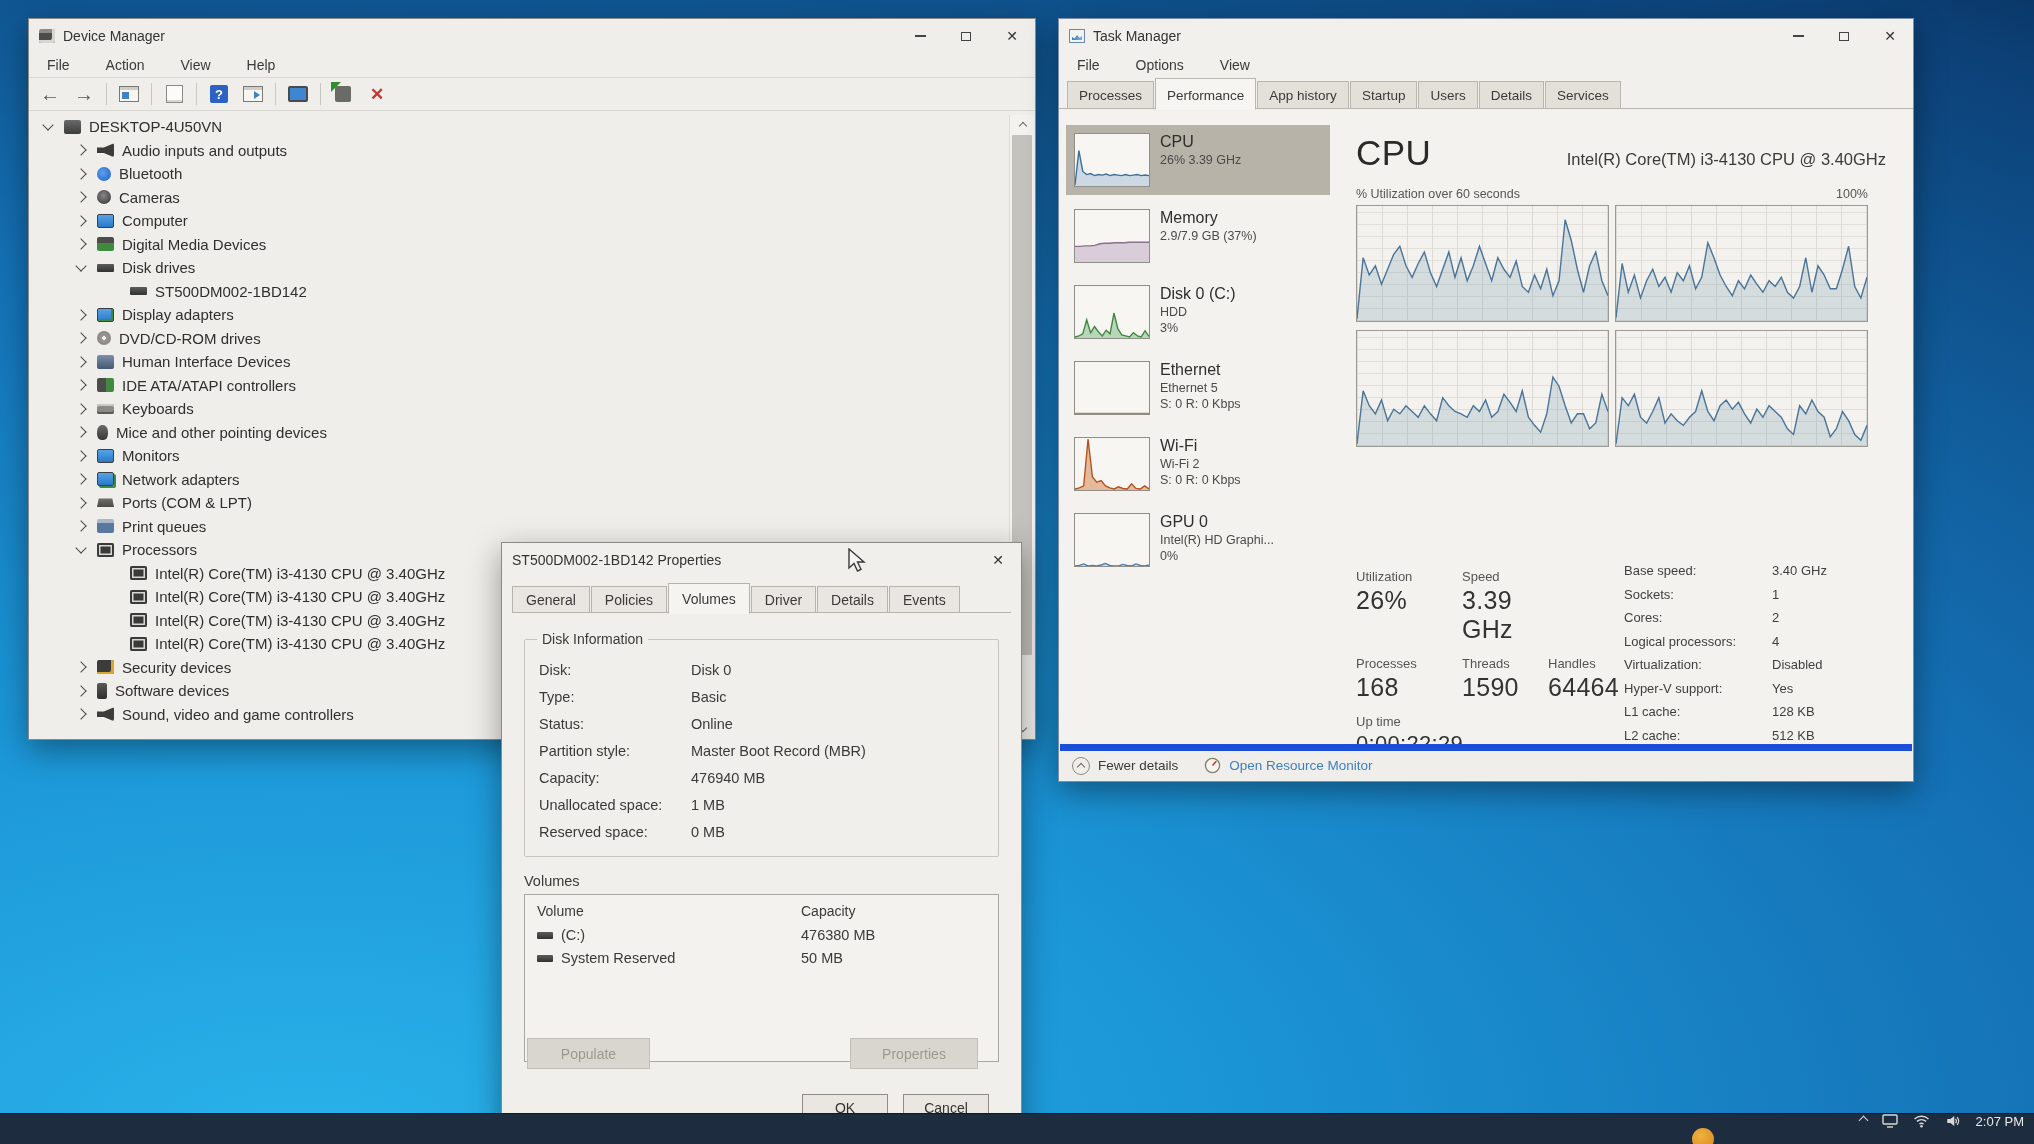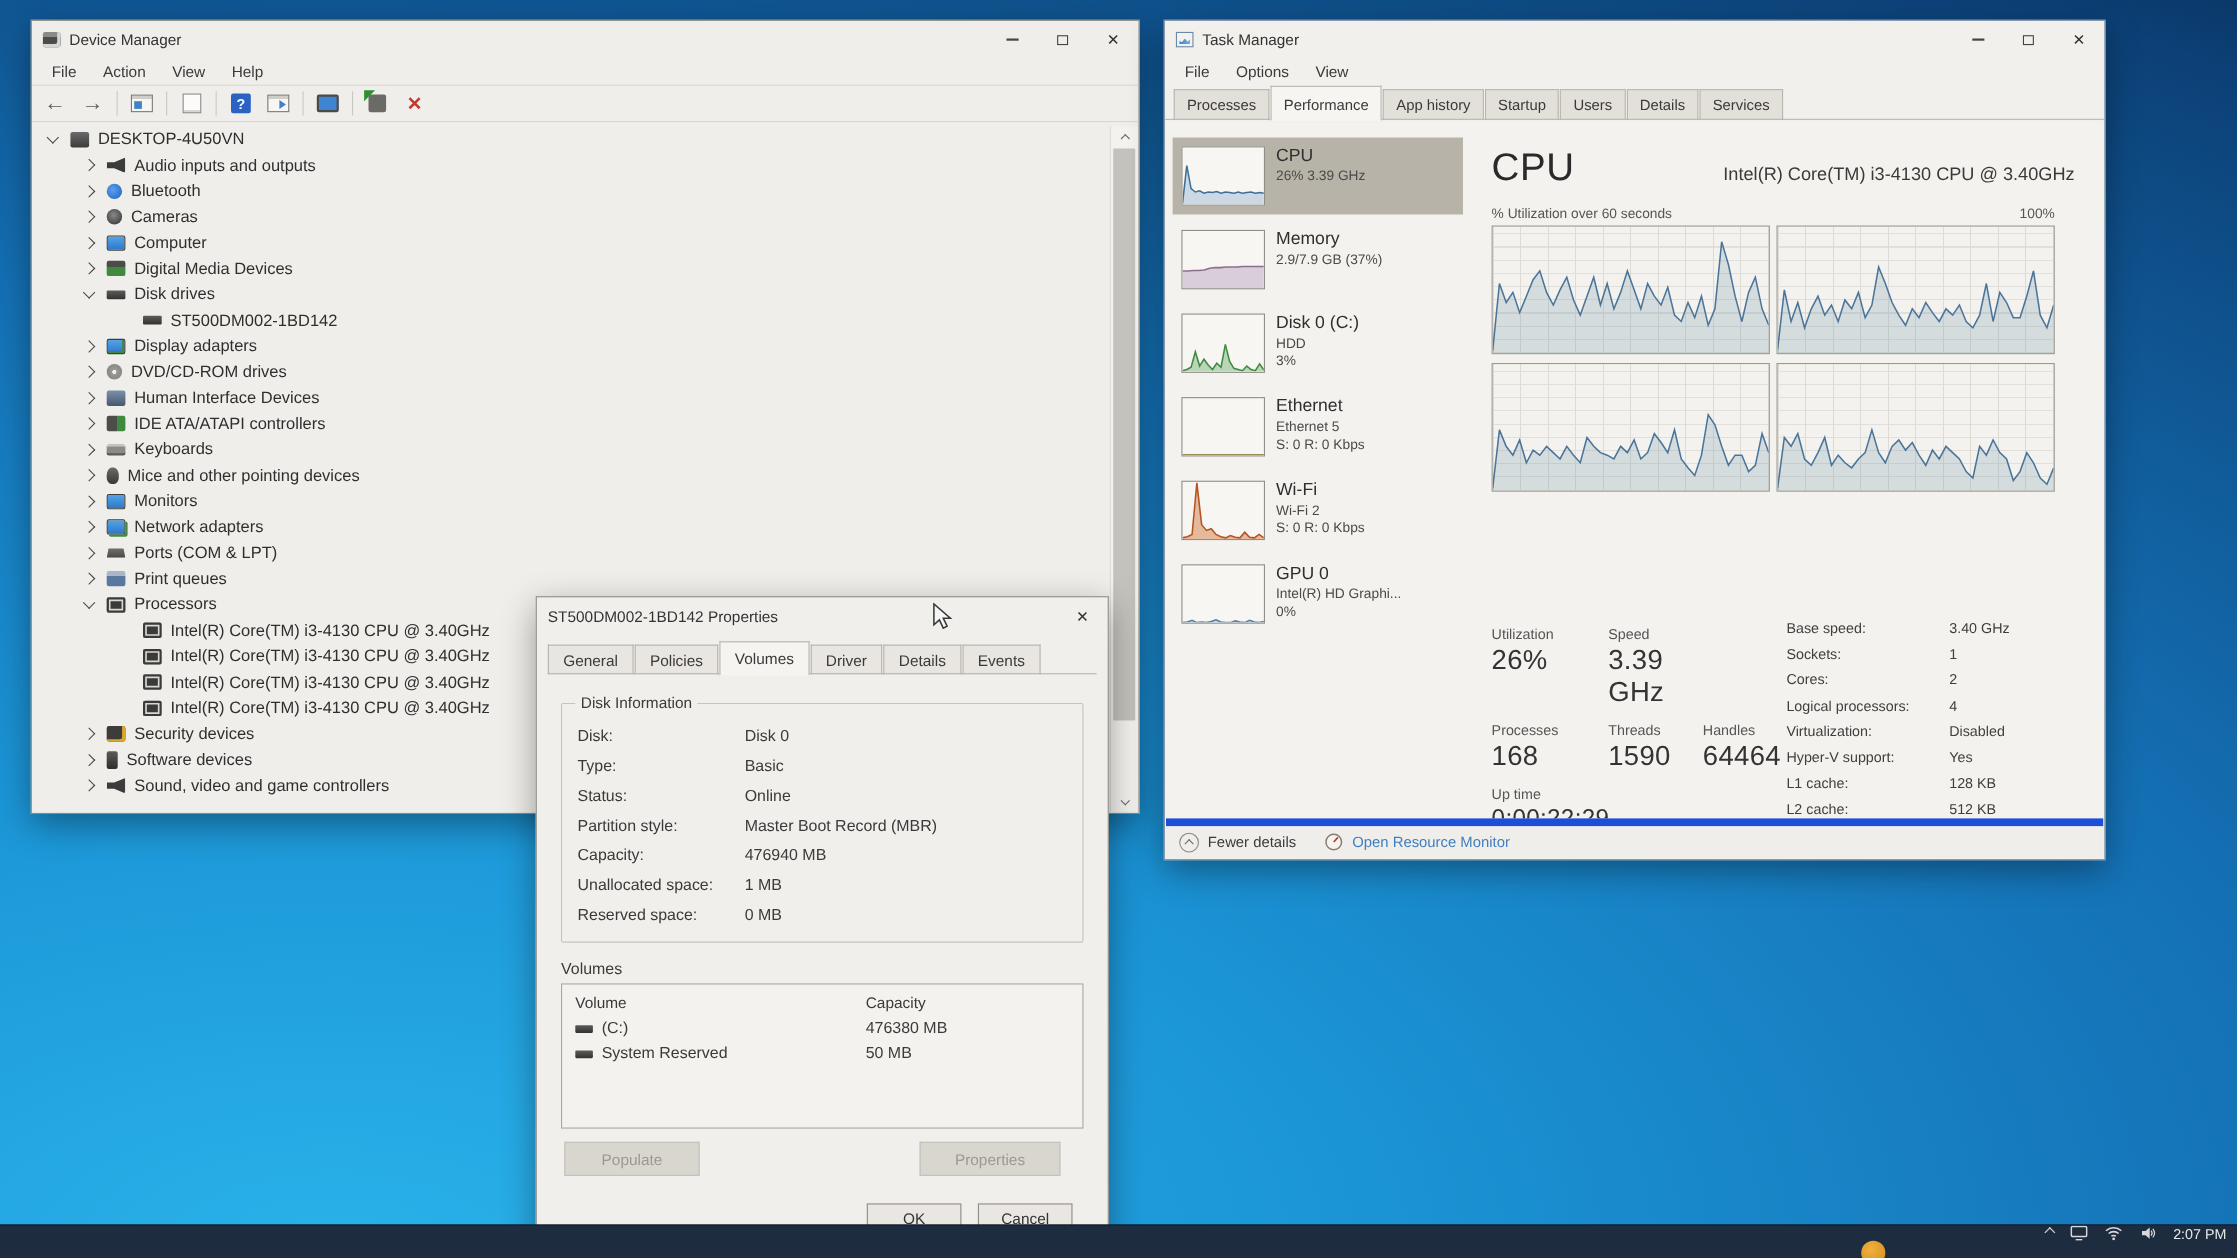--- a/index.html
+++ b/index.html
@@ -13,21 +13,21 @@
   .win { position:absolute; background:#efedе9; background:#efede9; border:1px solid #8b8a84;
          box-shadow: 0 10px 30px rgba(0,0,0,.38); }
   .titlebar { position:relative; height:34px; display:flex; align-items:center; padding-left:10px; gap:8px; }
   .title-text { font-size:14px; color:#333; }
   .win-btns { position:absolute; right:0; top:0; height:34px; display:flex; }
   .win-btn { width:46px; height:100%; display:flex; align-items:center; justify-content:center; font-size:14px; color:#444; }
   .glyph-min { width:11px; height:1.5px; background:#444; display:inline-block; }
   .glyph-max { width:10px; height:9px; border:1.4px solid #444; display:inline-block; }
   .glyph-close { font-size:14px; color:#333; }
 
-  .menubar { display:flex; gap:4px; padding-left:8px; height:24px; align-items:center;text-align:right; }
+  .menubar { display:flex; gap:16px; padding-left:8px; height:24px; align-items:center;text-align:right; }
   .menu-item { padding:2px 10px; font-size:14px; color:#3a3a3a; }
 
   
   .dm { left:28px; top:18px; width:1008px; height:722px; background:#f0eeea; }
   .dm-toolbar { height:34px; border-top:1px solid #d9d7d1; border-bottom:1px solid #d9d7d1;
     display:flex; align-items:center; padding-left:6px; gap:4px; }
   .tb-btn { width:30px; height:28px; display:flex; align-items:center; justify-content:center; }
   .tb-sep { width:1px; height:22px; background:#c9c7c1; margin:0 3px; }
   .tbi { display:flex; align-items:center; justify-content:center; }
   .back-icon,.forward-icon { font-size:20px; font-weight:bold; color:#5a5a5a; }
@@ -77,35 +77,35 @@
   .tree-label { color:#2f2f2f; }
 
   .dm-scroll { position:absolute; top:96px; right:1px; width:25px; bottom:1px; background:#f3f2ef; border-left:1px solid #dddbd5; }
   .scroll-arrow { position:absolute; left:0; width:25px; height:18px; display:flex; align-items:center; justify-content:center; }
   .scroll-arrow .chev { margin:0; width:6px; height:6px; border-color:#6a6a66; }
   .sa-up { top:0; } .sa-up .chev { transform:rotate(-135deg); margin-top:3px; }
   .sa-down { bottom:0; } .sa-down .chev { transform:rotate(45deg); margin-bottom:3px; }
   .scroll-thumb { position:absolute; left:2px; right:2px; top:20px; height:520px; background:#c4c2bc; border-radius:1px; }
 
   
-  .dlg { left:487px; top:542px; width:521px; height:591px; z-index:30; background:#f1efeb; }
+  .dlg { left:501px; top:542px; width:521px; height:591px; z-index:30; background:#f1efeb; }
   .dlg .titlebar { height:33px; }
   .dlg-tabs { display:flex; padding:10px 10px 0 10px; position:relative; }
   .dlg-tabs::after { content:""; position:absolute; left:10px; right:10px; bottom:0; height:1px; background:#b5b3ad; }
   .dlg-tab { padding:5px 13px; font-size:14px; border:1px solid #b5b3ad; border-bottom:none; background:#e9e6e1;
      position:relative; margin-right:1px; }
   .dlg-tab.active { background:#f6f4f0; z-index:2; padding-top:7px; margin-top:-3px; border-bottom:1px solid #f6f4f0; margin-bottom:-1px; }
   .groupbox { position:absolute; left:22px; right:22px; top:96px; height:218px; border:1px solid #c6c4be; border-radius:2px; }
   .groupbox-label { position:absolute; top:-9px; left:12px; background:#f1efeb; padding:0 5px; font-size:14px;text-align:center; }
   .kv-row { display:flex; font-size:14.5px; margin:0 0 11px 0; }
   .kv-rows { padding:22px 0 0 14px; }
   .kv-label { width:152px; color:#3a3a3a; }
   .kv-value { color:#3a3a3a; }
   .vol-label { position:absolute; left:22px; top:330px; font-size:14.5px; }
-  .vol-box { position:absolute; left:22px; right:22px; top:351px; height:132px; border:1px solid #a9a7a1; background:#f4f2ee; padding:8px 12px; }
+  .vol-box { position:absolute; left:22px; right:22px; top:351px; height:168px; border:1px solid #a9a7a1; background:#f4f2ee; padding:8px 12px; }
   .vol-header { display:flex; font-size:14px; color:#3a3a3a; margin-bottom:8px; }
   .vol-col-name { flex:1; }
   .vol-col-cap { width:185px; }
   .vol-row { display:flex; align-items:center; font-size:14.5px; margin-bottom:7px; }
   .vol-icon { width:16px; height:7px; background:linear-gradient(#5c5c5a,#323230); border-radius:1px; margin-right:8px; flex:none; }
   .vol-name { flex:1; }
   .vol-cap { width:185px; }
   .btn { position:absolute; display:flex; align-items:center; justify-content:center; font-size:14px;
      border:1px solid #adaaa4; background:#e7e4df; color:#333; }
   .btn.disabled { background:#d9d6d0; color:#9d9990; border-color:#c2bfb9; }

